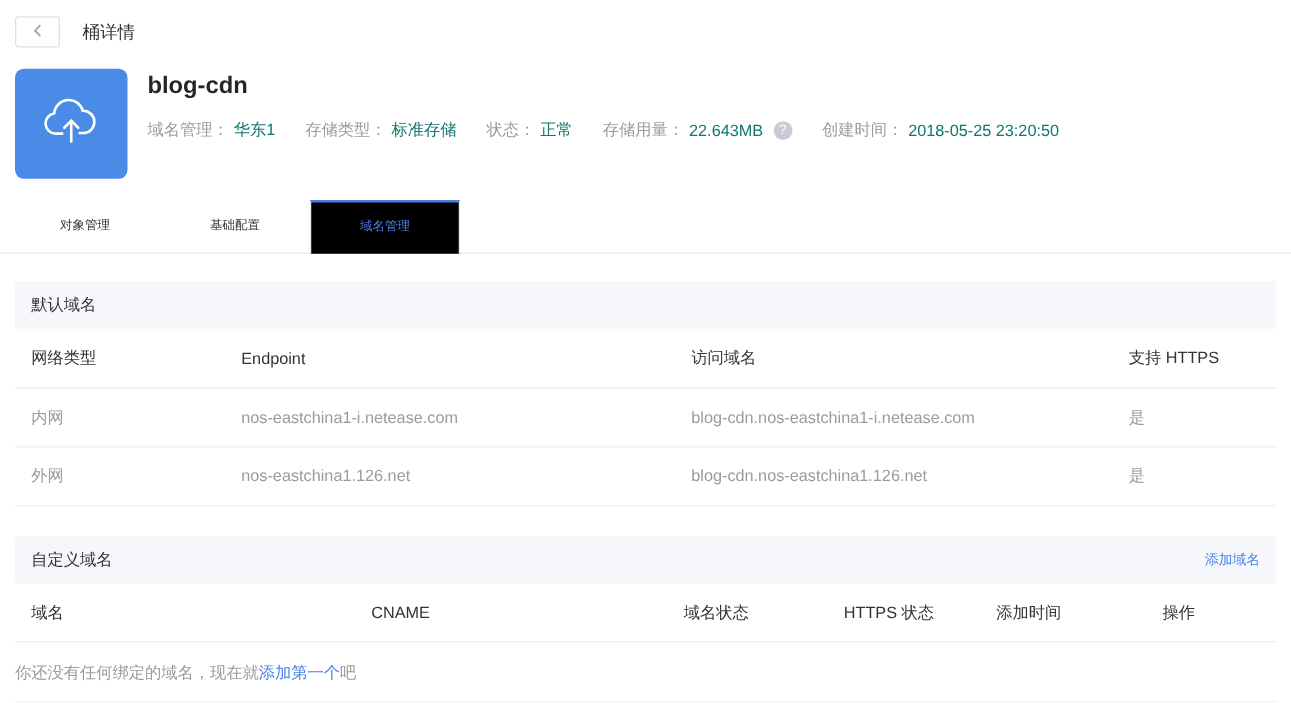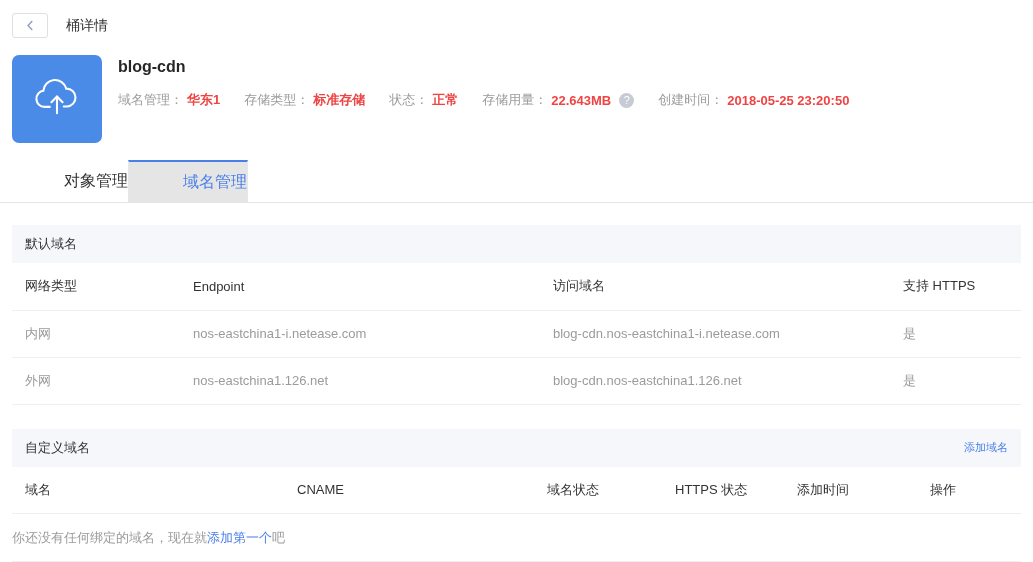--- a/index.html
+++ b/index.html
@@ -49,34 +49,34 @@
     height: 88px;
     border-radius: 7px;
     background: #4b8be8;
     display: flex;
     align-items: center;
     justify-content: center;
     flex: none;
   }
   .bucket-meta { margin-left: 16px; padding-top: 3px; }
   .bucket-name {
-    font-size: 16px;
+    font-size: 19px;
     font-weight: bold;
     color: #262626;
   }
   .info-line {
     display: flex;
     align-items: center;
     margin-top: 15px;
     font-size: 13px;
     white-space: nowrap;
   }
   .info-item { display: flex; align-items: center; margin-right: 24px; }
   .info-label { color: #9b9b9b; margin-right: 4px; }
-  .info-value { color: #ef4444; font-weight: bold; }
+  .info-value { color: #0f766e; }
   .help-icon {
     width: 15px;
     height: 15px;
     margin-left: 8px;
     border-radius: 50%;
     background: #c6cbd4;
     color: #fff;
     font-size: 11px;
     line-height: 15px;
     text-align: center;
@@ -88,29 +88,29 @@
     display: flex;
     align-items: flex-end;
     margin-top: 17px;
     padding-left: 8px;
     border-bottom: 1px solid #e4e7ed;
   }
   .tab {
     width: 120px;
     height: 42px;
     line-height: 42px;
-    text-align: right;
-    font-size: 16px;
+    text-align: center;
+    font-size: 10px;
     color: #333;
     cursor: pointer;
     position: relative;
   }
   .tab.active {
     color: #4a7fe8;
-    background: #e5e5e5;
+    background: #000000;
     border-left: 1px solid #e4e7ed;
     border-right: 1px solid #e4e7ed;
     border-top: 2px solid #4a7fe8;
     line-height: 39px;
     margin-bottom: -1px;
     height: 43px;
   }
 
   
   .section { margin: 22px 12px 0 12px; }
@@ -202,20 +202,21 @@
         <span class="info-item">
           <span class="info-label">创建时间：</span>
           <span class="info-value">2018-05-25 23:20:50</span>
         </span>
       </div>
     </div>
   </div>
 
   <div class="tabs">
     <div class="tab">对象管理</div>
+    <div class="tab">基础配置</div>
     <div class="tab active">域名管理</div>
   </div>
 
   <div class="section">
     <div class="section-head">
       <span>默认域名</span>
     </div>
     <table>
       <colgroup>
           <col style="width:168px">

